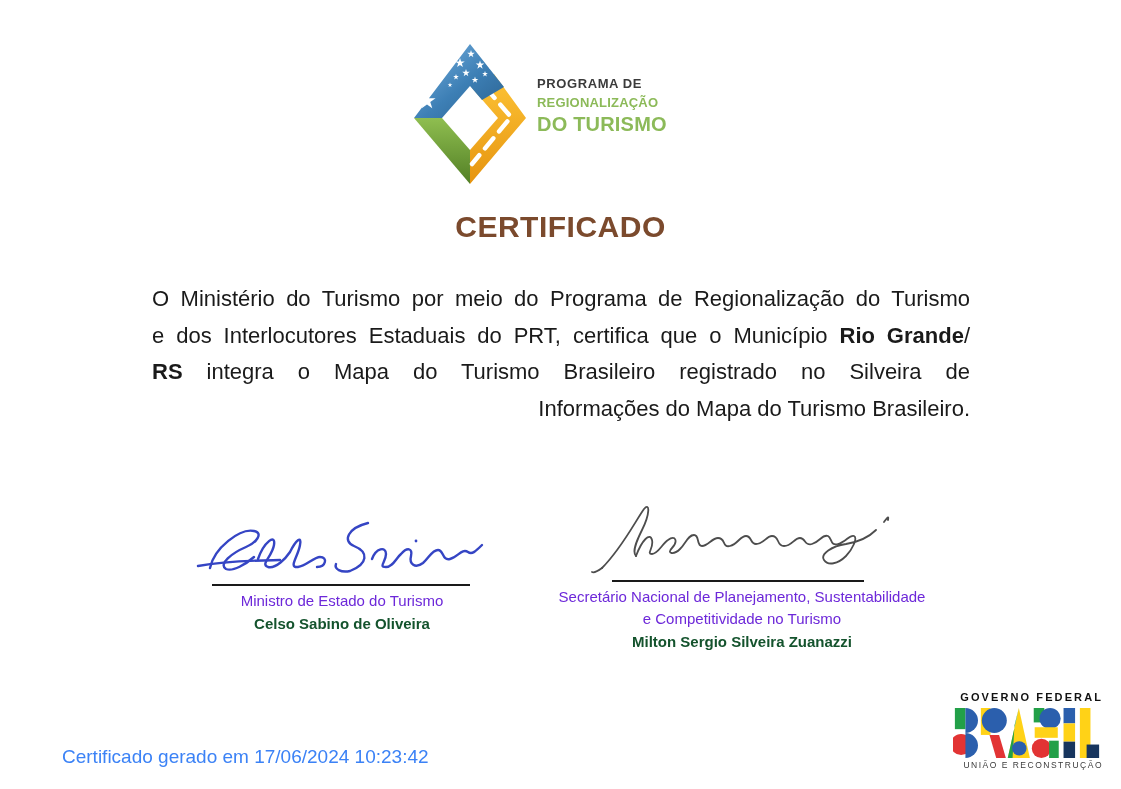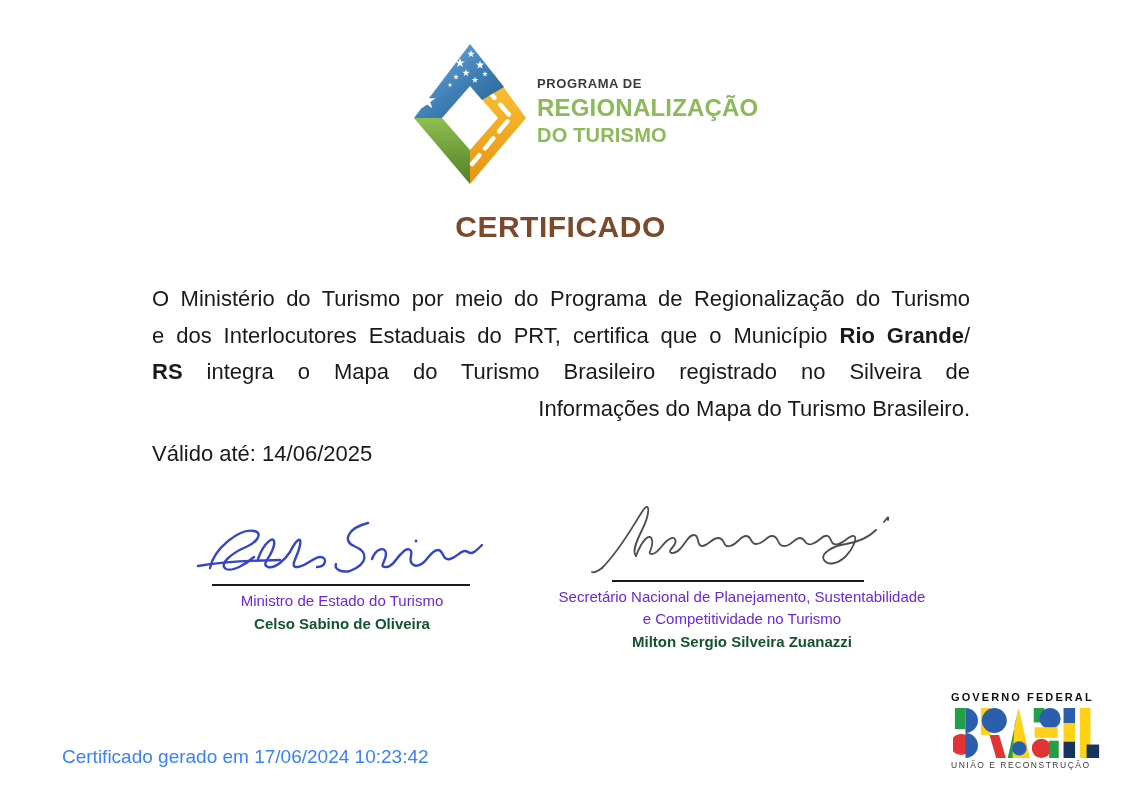--- a/index.html
+++ b/index.html
@@ -9,21 +9,21 @@
     position: relative;
     width: 1121px;
     height: 789px;
     background: #ffffff;
     overflow: hidden;
   }
   
   .diamond-logo { position: absolute; left: 410px; top: 38px; width: 120px; height: 150px; }
   .logo-text { position: absolute; left: 537px; top: 77px; line-height: 1; }
   .logo-line1 { font-size: 13px; font-weight: 700; letter-spacing: 0.6px; color: #3b3b3b; margin-bottom: 6px; }
-  .logo-line2 { font-size: 24px; font-weight: 700; color: #8CBA59; margin-bottom: 5px; letter-spacing: 0.2px; }
+  .logo-line2 { font-size: 13px; font-weight: 700; color: #8CBA59; margin-bottom: 5px; letter-spacing: 0.2px; }
   .logo-line3 { font-size: 20px; font-weight: 700; color: #8CBA59; letter-spacing: 0.2px; }
   
   .title {
     position: absolute; left: 0; top: 210px; width: 100%;
     text-align: center; font-size: 30px; font-weight: 700;
     color: #7B4A2D; letter-spacing: 0.5px;
   }
   
   .body-text {
     position: absolute; left: 152px; top: 281px; width: 818px;
@@ -52,21 +52,21 @@
   .generated {
     position: absolute; left: 62px; top: 746px;
     font-size: 19px; color: #3b82f6;
   }
   .ministry {
     position: absolute; left: 757px; top: 723px; width: 150px;
     text-align: right; color: #3b3b3b;
   }
   .ministry-l1 { font-size: 10.5px; letter-spacing: 1.8px; line-height: 16px; }
   .ministry-l2 { font-size: 10.5px; letter-spacing: 3px; font-weight: 700; line-height: 16px; color: #222; }
-  .gov-block { position: absolute; left: 951px; top: 691px; width: 152px; text-align: left; }
+  .gov-block { position: absolute; left: 951px; top: 691px; width: 152px; text-align: right; }
   .gov-top { font-size: 11px; font-weight: 700; letter-spacing: 2.1px; color: #111; white-space: nowrap; }
   .brasil-logo { display: block; margin: 5px auto 2px auto; }
   .gov-bottom { font-size: 8.5px; letter-spacing: 1.5px; color: #3b3b3b; white-space: nowrap; }
 </style>
 </head>
 <body>
 
 <div class="page">
 
   <svg class="diamond-logo" viewBox="0 0 120 150" xmlns="http://www.w3.org/2000/svg">
@@ -116,21 +116,20 @@
 
   <div class="title">CERTIFICADO</div>
 
   <div class="body-text">
       <div class="body-line justified"><span>O Ministério do Turismo por meio do Programa de Regionalização do Turismo</span></div>
       <div class="body-line justified"><span>e dos Interlocutores Estaduais do PRT, certifica que o Município </span><span class="b">Rio Grande</span><span>/</span></div>
       <div class="body-line justified"><span class="b">RS</span><span> integra o Mapa do Turismo Brasileiro registrado no Silveira de</span></div>
       <div class="body-line"><span>Informações do Mapa do Turismo Brasileiro.</span></div>
     </div>
 
-  <div class="valid">Válido até: 14/06/2025</div>
 
   <svg class="sig-svg left" width="290" height="70" viewBox="0 0 290 70" xmlns="http://www.w3.org/2000/svg">
     <g fill="none" stroke="#3545c4" stroke-width="2.4" stroke-linecap="round">
       <path d="M14,54 C18,34 44,14 58,17 C68,19 60,29 50,33 C36,39 22,50 30,55 C37,58 50,50 58,43"></path>
       <path d="M62,45 C68,28 80,19 78,31 C76,43 64,50 72,53 C80,55 90,44 94,38 C100,26 106,21 104,31 C102,43 92,54 102,53 C110,52 118,43 124,43 C132,43 130,53 121,53"></path>
       <path d="M172,9 C152,14 146,27 158,32 C173,38 172,50 154,57 C145,59 138,55 140,50"></path>
       <path d="M176,45 C180,34 190,32 190,40 C190,48 182,53 190,53 C197,53 200,44 205,40 C211,33 217,34 215,42 C213,50 219,55 227,49 C233,44 236,36 242,36 C248,36 246,47 254,45 C262,43 266,34 272,38 C276,41 280,37 286,31"></path>
       <path d="M2,52 C34,46 60,47 84,46"></path>
       <circle cx="220" cy="27" r="1.4" fill="#3545c4" stroke="none"></circle>
     </g>

